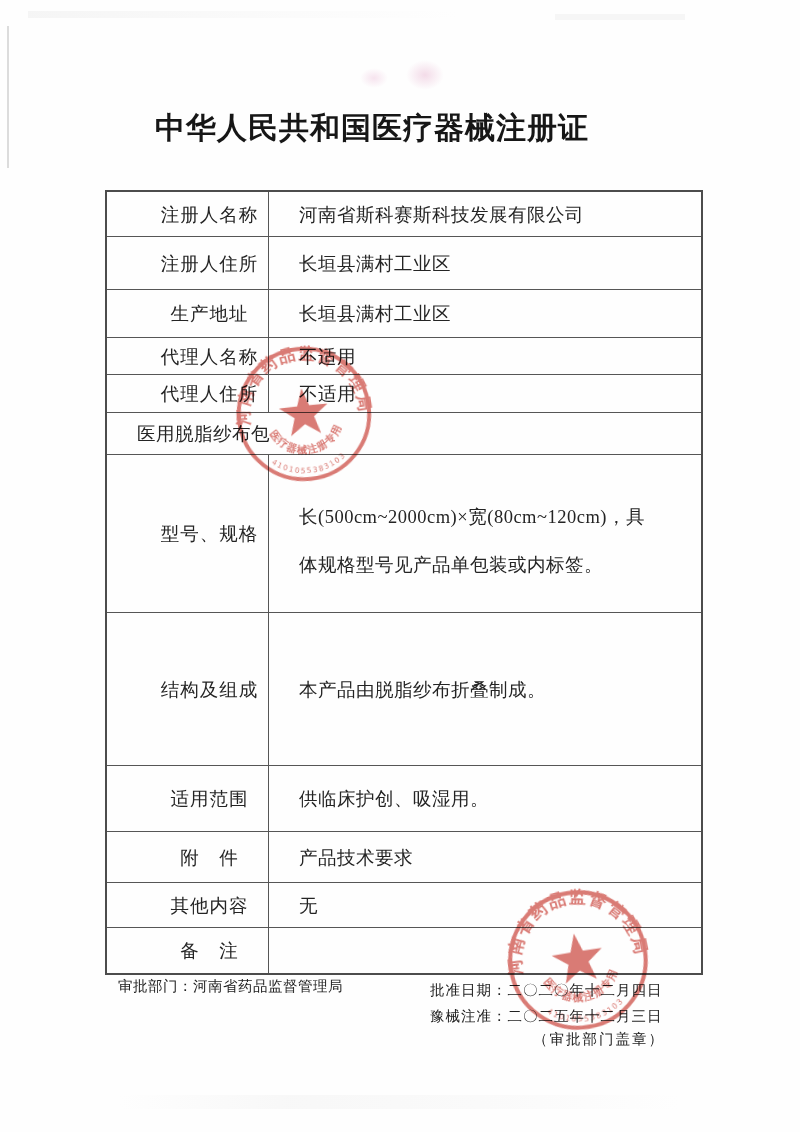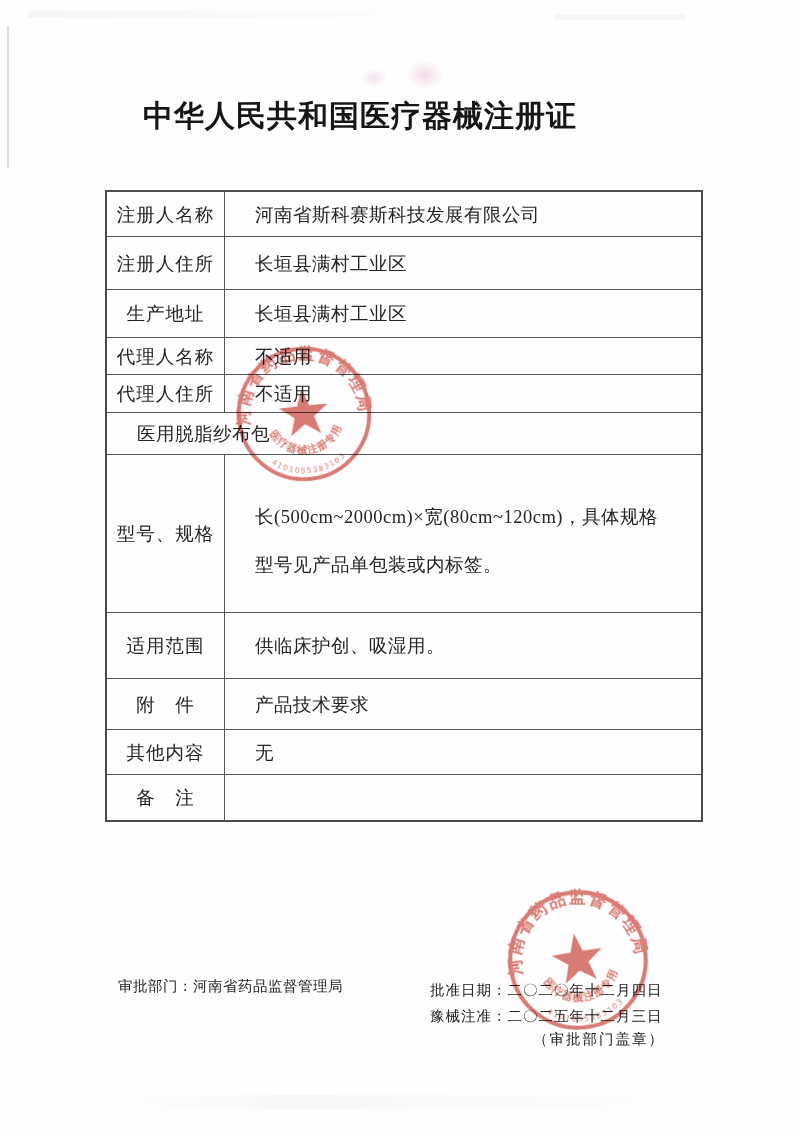--- a/index.html
+++ b/index.html
@@ -16,37 +16,37 @@
   .top-smudge2{left:555px; top:14px; width:130px; height:6px; background:#f6f6f6;}
   .pink-smudge-a{left:360px; top:68px; width:28px; height:20px; border-radius:50%;
     background:radial-gradient(ellipse at center,#f6e3ee 0%,rgba(246,227,238,0) 70%);}
   .pink-smudge-b{left:406px; top:60px; width:38px; height:30px; border-radius:50%;
     background:radial-gradient(ellipse at center,#f3dbe8 0%,rgba(243,219,232,0) 70%);}
   .bottom-smudge{left:120px; top:1095px; width:560px; height:14px;
     background:linear-gradient(90deg,transparent,#f7f7f7 30%,#fafafa 70%,transparent); opacity:.9;}
 
   
   .title{
-    position:absolute; left:100px; top:96px; width:520px; margin:0;
+    position:absolute; left:100px; top:96px; width:520px; margin:12px;
     text-align:center; font-size:30px; font-weight:bold; letter-spacing:1px; color:#161616;
   }
   .regno{position:absolute; left:147px; top:153px; font-size:19px; color:#262626; letter-spacing:.5px;}
 
   
   .cert-table{
     position:absolute; left:105px; top:190px; width:598px;
     border:2px solid #4c4c4c; box-sizing:border-box;
   }
   .trow{display:flex; border-bottom:1px solid #565656; box-sizing:border-box;}
   .trow:last-child{border-bottom:none;}
   .cell{box-sizing:border-box; font-size:18.5px;}
   .lbl{
     width:118px; flex:0 0 118px; border-right:1px solid #565656;
     display:flex; align-items:center; justify-content:center;
-    text-align:center; color:#242424; letter-spacing:1px;
+    text-align:center; color:#242424; letter-spacing:1px;margin-left:44px;
   }
   .val{
     flex:1; display:flex; align-items:center;
     padding-left:30px; padding-right:38px; color:#242424; letter-spacing:.5px;
   }
   .h47{height:45px}.h53{height:53px}.h48{height:48px}.h37{height:37px}.h38{height:38px}
   .h42{height:42px}.h158{height:158px}.h153{height:153px}.h66{height:66px}
   .h51{height:51px}.h45{height:45px}.h45b{height:45px}
   .val-top{align-items:flex-start; padding-top:38px; line-height:48px;}
 
@@ -97,20 +97,24 @@
     <div class="trow h38">
       <div class="cell lbl">代理人住所</div>
       <div class="cell val">不适用</div>
     </div>
     <div class="trow h42">
       <div class="cell val">医用脱脂纱布包</div>
     </div>
     <div class="trow h158">
       <div class="cell lbl">型号、规格</div>
       <div class="cell val val-top">长(500cm~2000cm)×宽(80cm~120cm)，具体规格型号见产品单包装或内标签。</div>
+    </div>
+    <div class="trow h153">
+      <div class="cell lbl">结构及组成</div>
+      <div class="cell val">本产品由脱脂纱布折叠制成。</div>
     </div>
     <div class="trow h66">
       <div class="cell lbl">适用范围</div>
       <div class="cell val">供临床护创、吸湿用。</div>
     </div>
     <div class="trow h51">
       <div class="cell lbl">附　件</div>
       <div class="cell val">产品技术要求</div>
     </div>
     <div class="trow h45">

